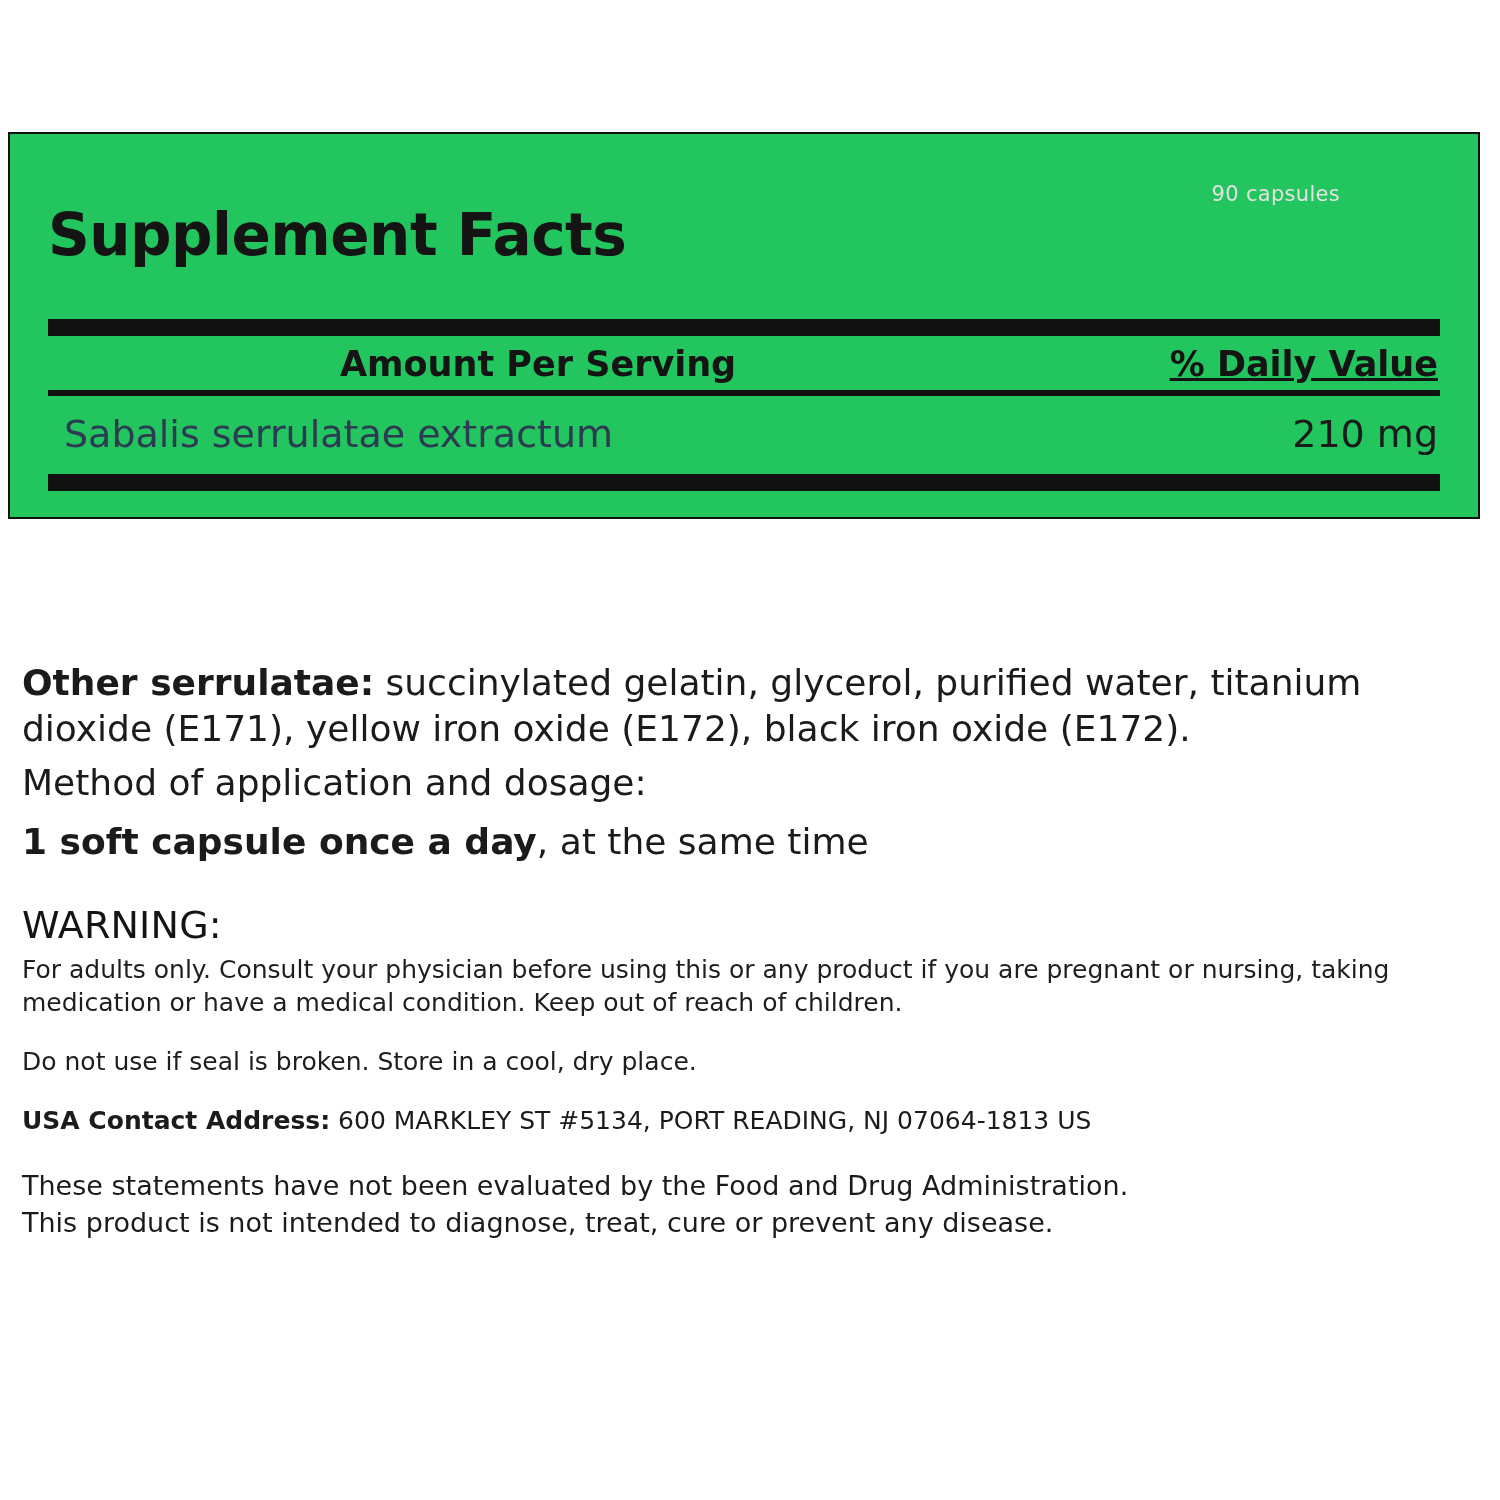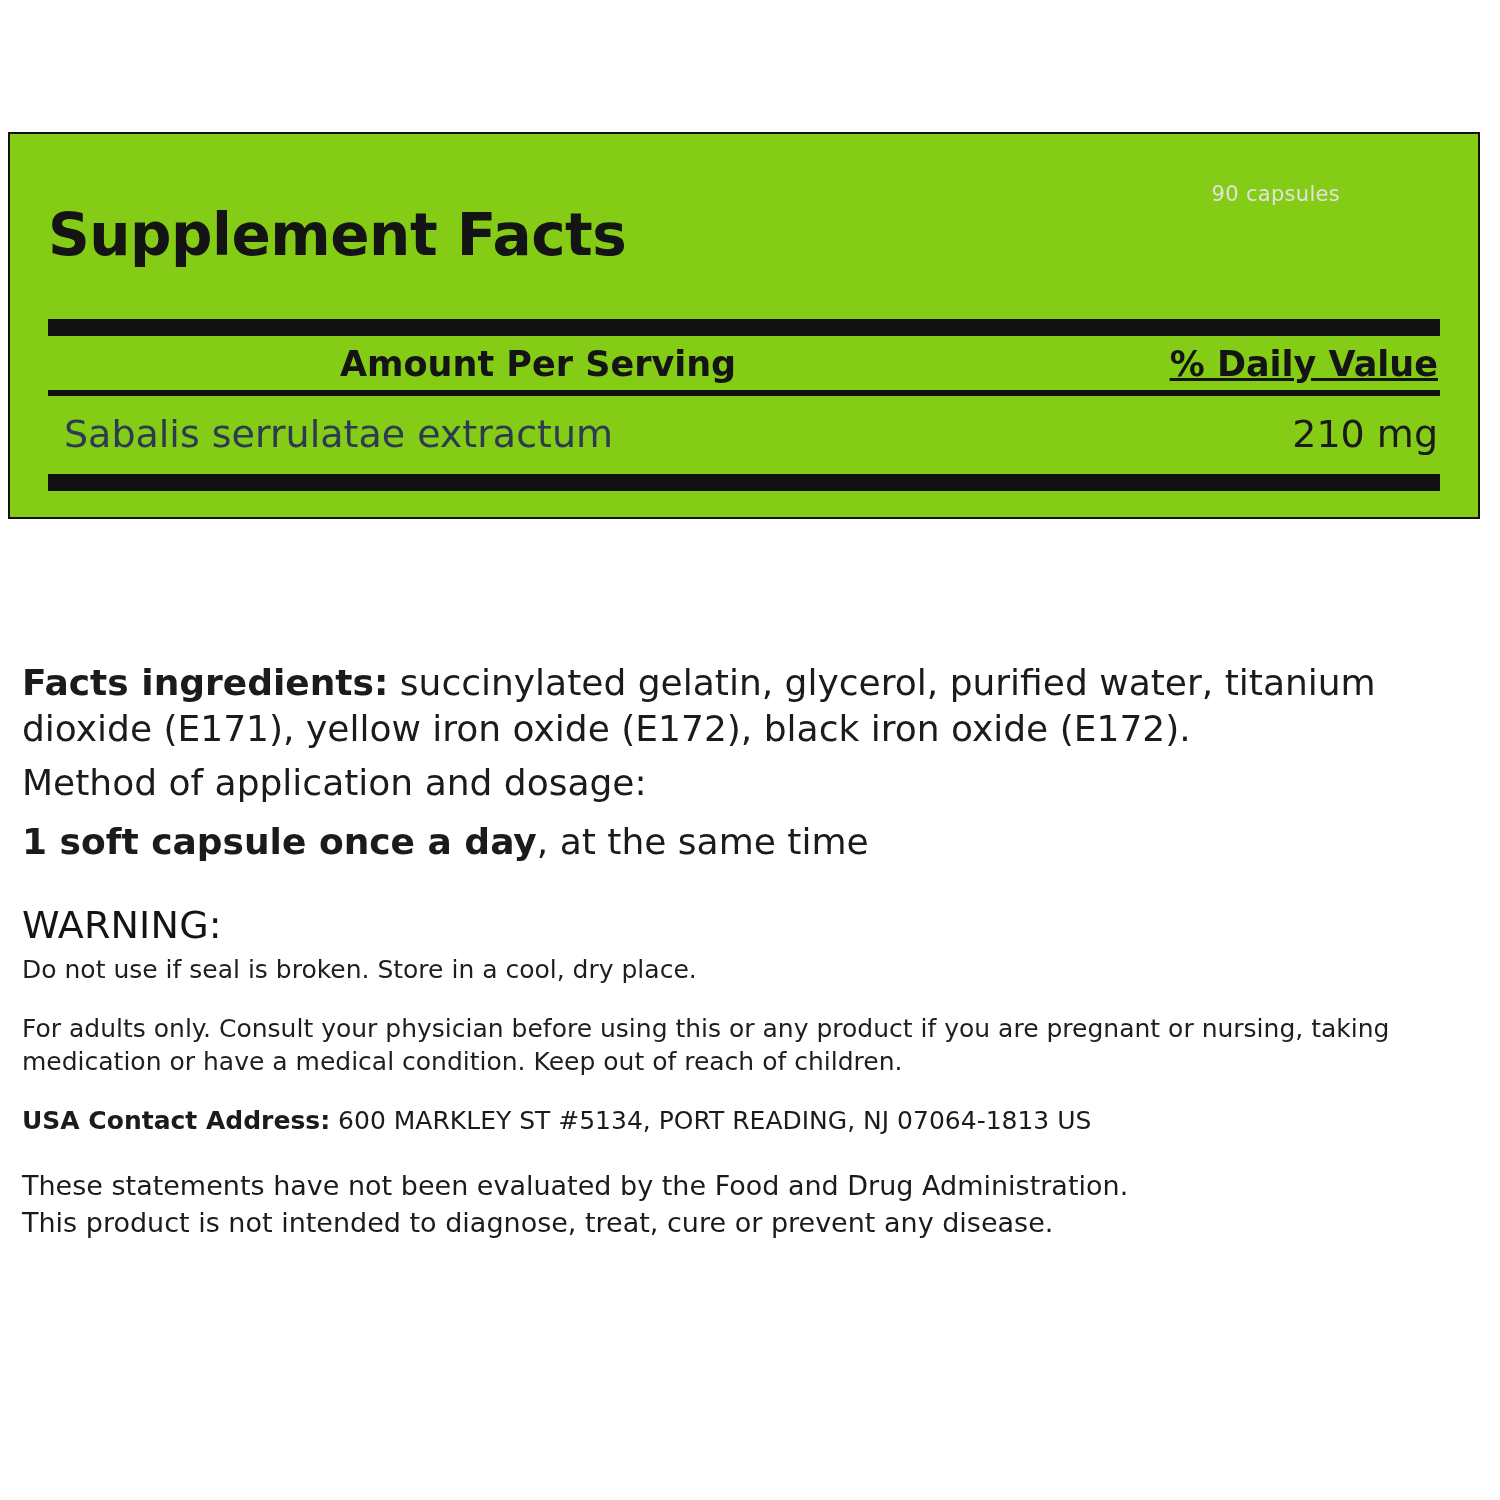--- a/index.html
+++ b/index.html
@@ -24,21 +24,21 @@
   }
 
   
   .facts-panel {
     position: absolute;
     left: 8px;
     top: 132px;
     width: 1472px;
     box-sizing: border-box;
     border: 2px solid #111111;
-    background: #84cc16;
+    background: #22c55e;
     padding: 72px 38px 26px 38px;
   }
 
   .facts-title {
     font-size: 58px;
     font-weight: 700;
     letter-spacing: -0.5px;
     line-height: 1.02;
     color: #141414;
     margin: 0 0 54px 0;
@@ -200,31 +200,31 @@
       <span class="nutrient-amount">210 mg</span>
     </div>
 
     <div class="rule-thick"></div>
   </div>
 
   <div class="capsule-count">90 capsules</div>
 
   <div class="body-copy">
 
-    <p class="other-ing"><b>Facts ingredients:</b><span> succinylated gelatin, glycerol, purified water, titanium dioxide (E171), yellow iron oxide (E172), black iron oxide (E172).</span></p>
+    <p class="other-ing"><b>Other serrulatae:</b><span> succinylated gelatin, glycerol, purified water, titanium dioxide (E171), yellow iron oxide (E172), black iron oxide (E172).</span></p>
 
     <p class="method-line">Method of application and dosage:</p>
 
     <p class="dose-line"><b>1 soft capsule once a day</b><span>, at the same time</span></p>
 
     <p class="warning-title">WARNING:</p>
 
+    <p class="small-para">For adults only. Consult your physician before using this or any product if you are pregnant or nursing, taking medication or have a medical condition. Keep out of reach of children.</p>
+
     <p class="small-para">Do not use if seal is broken. Store in a cool, dry place.</p>
-
-    <p class="small-para">For adults only. Consult your physician before using this or any product if you are pregnant or nursing, taking medication or have a medical condition. Keep out of reach of children.</p>
 
     <p class="addr-para"><b>USA Contact Address:</b><span> 600 MARKLEY ST #5134, PORT READING, NJ 07064-1813 US</span></p>
 
     <p class="disclaimer">
       <span>These statements have not been evaluated by the Food and Drug Administration.</span><br>
       <span>This product is not intended to diagnose, treat, cure or prevent any disease.</span>
     </p>
 
   </div>
 </div>

